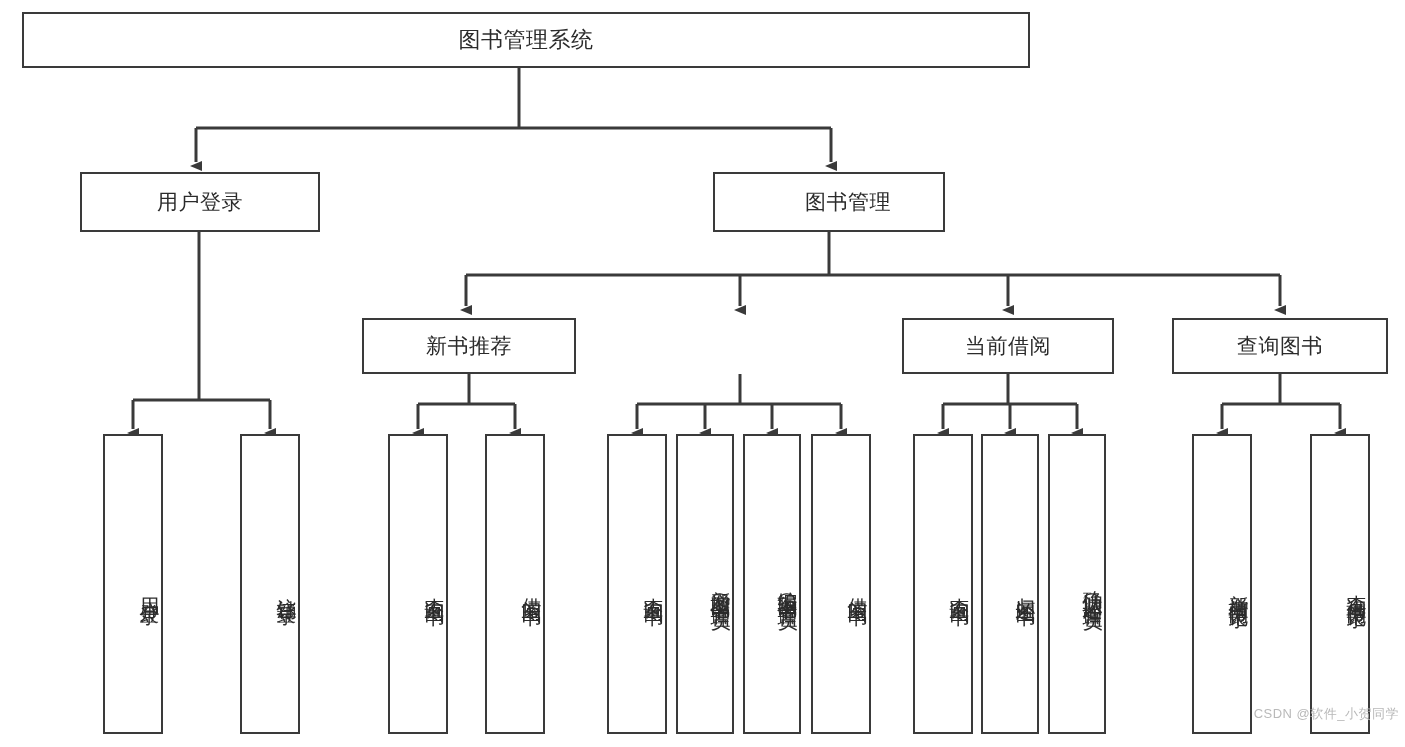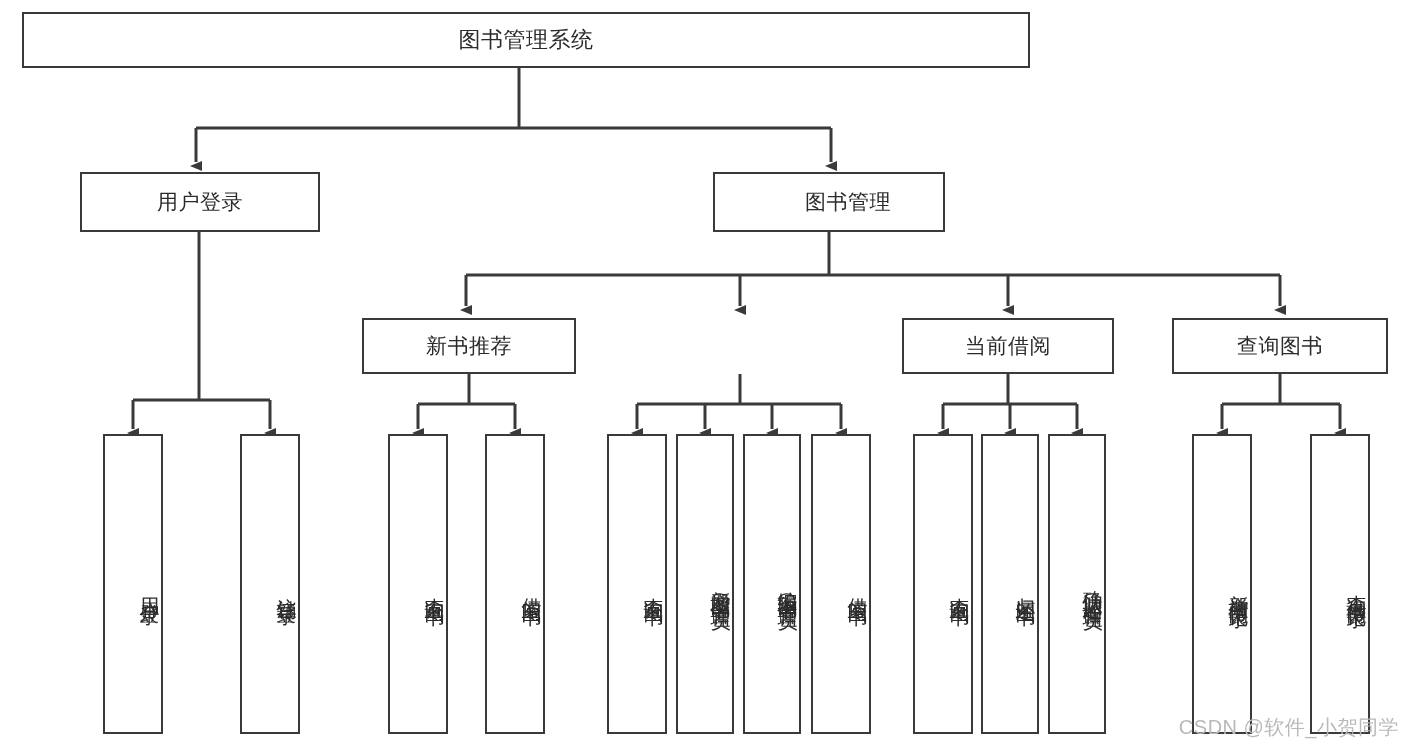--- a/index.html
+++ b/index.html
@@ -55,22 +55,22 @@
     writing-mode: vertical-rl;
     text-orientation: upright;
     display: block;
   }
   .node.root {
     font-size: 22px;
   }
   #watermark {
     position: absolute;
     right: 6px;
-    bottom: 6px;
-    font-size: 20px;
+    bottom: 24px;
+    font-size: 13px;
     color: #b9b9b9;
     letter-spacing: 0.5px;
     white-space: nowrap;
     font-family: "Liberation Sans", "DejaVu Sans", sans-serif;
   }
 </style>
 </head>
 <body>
 
 <div id="canvas">

